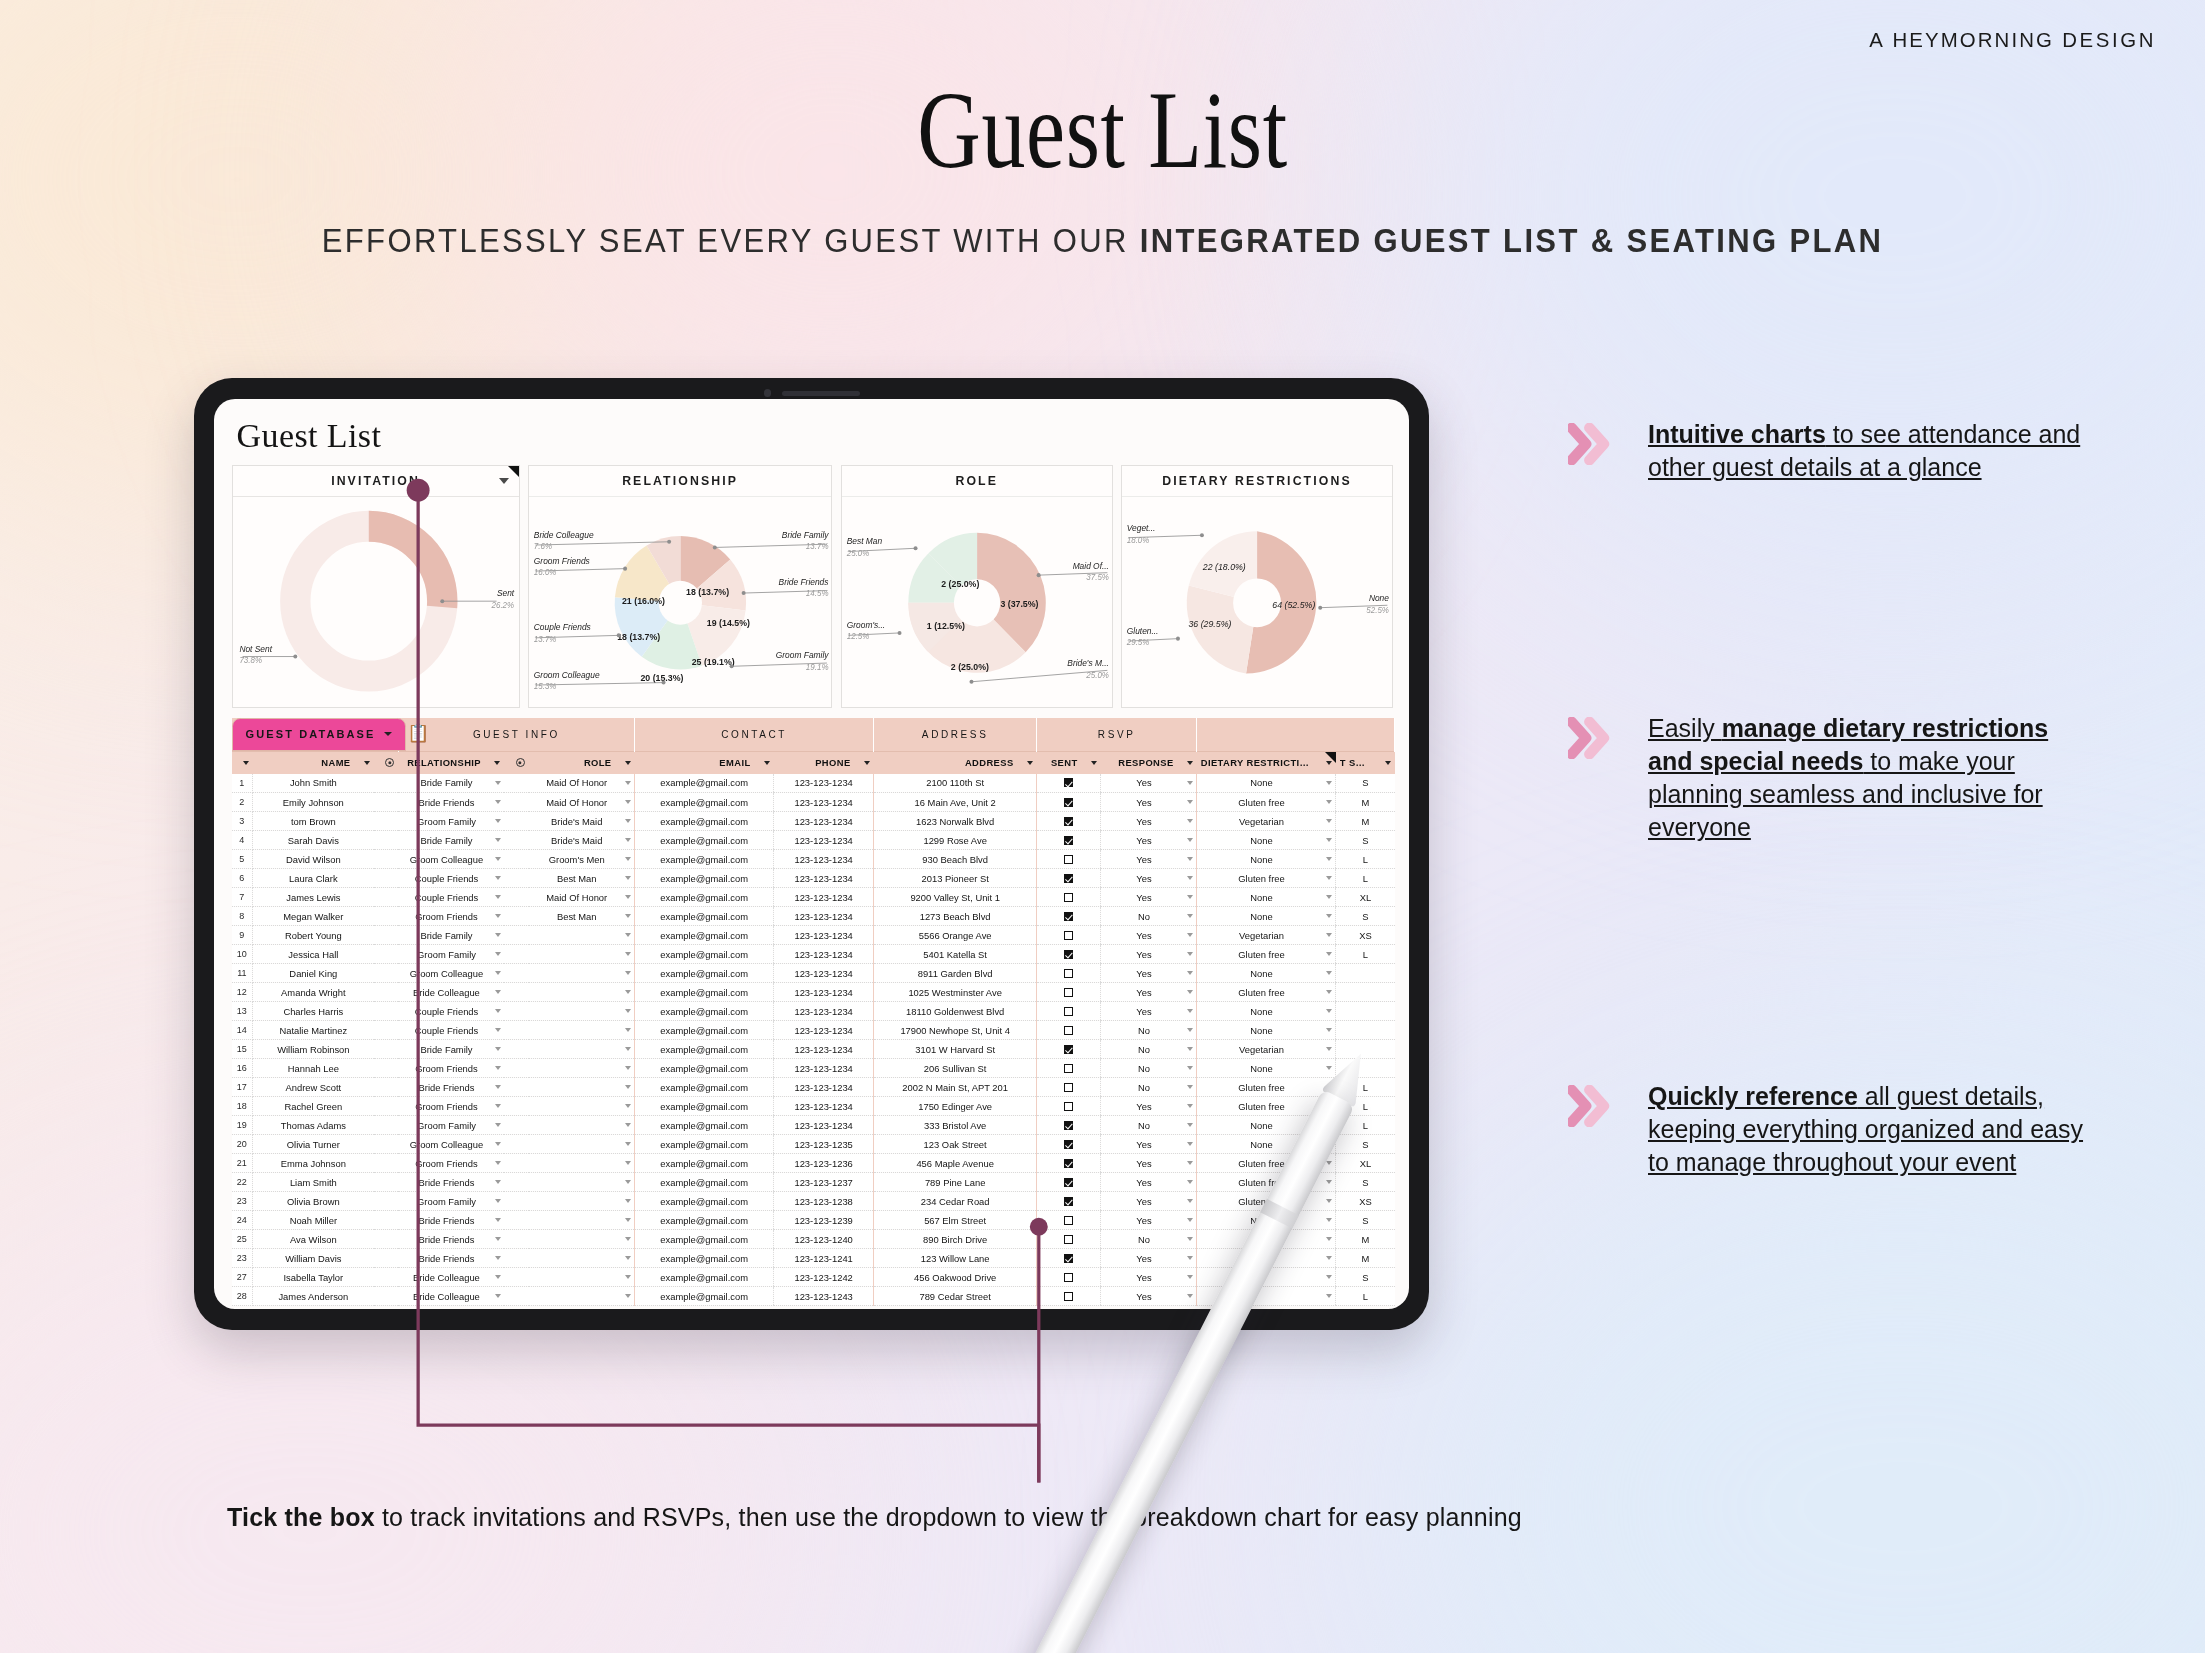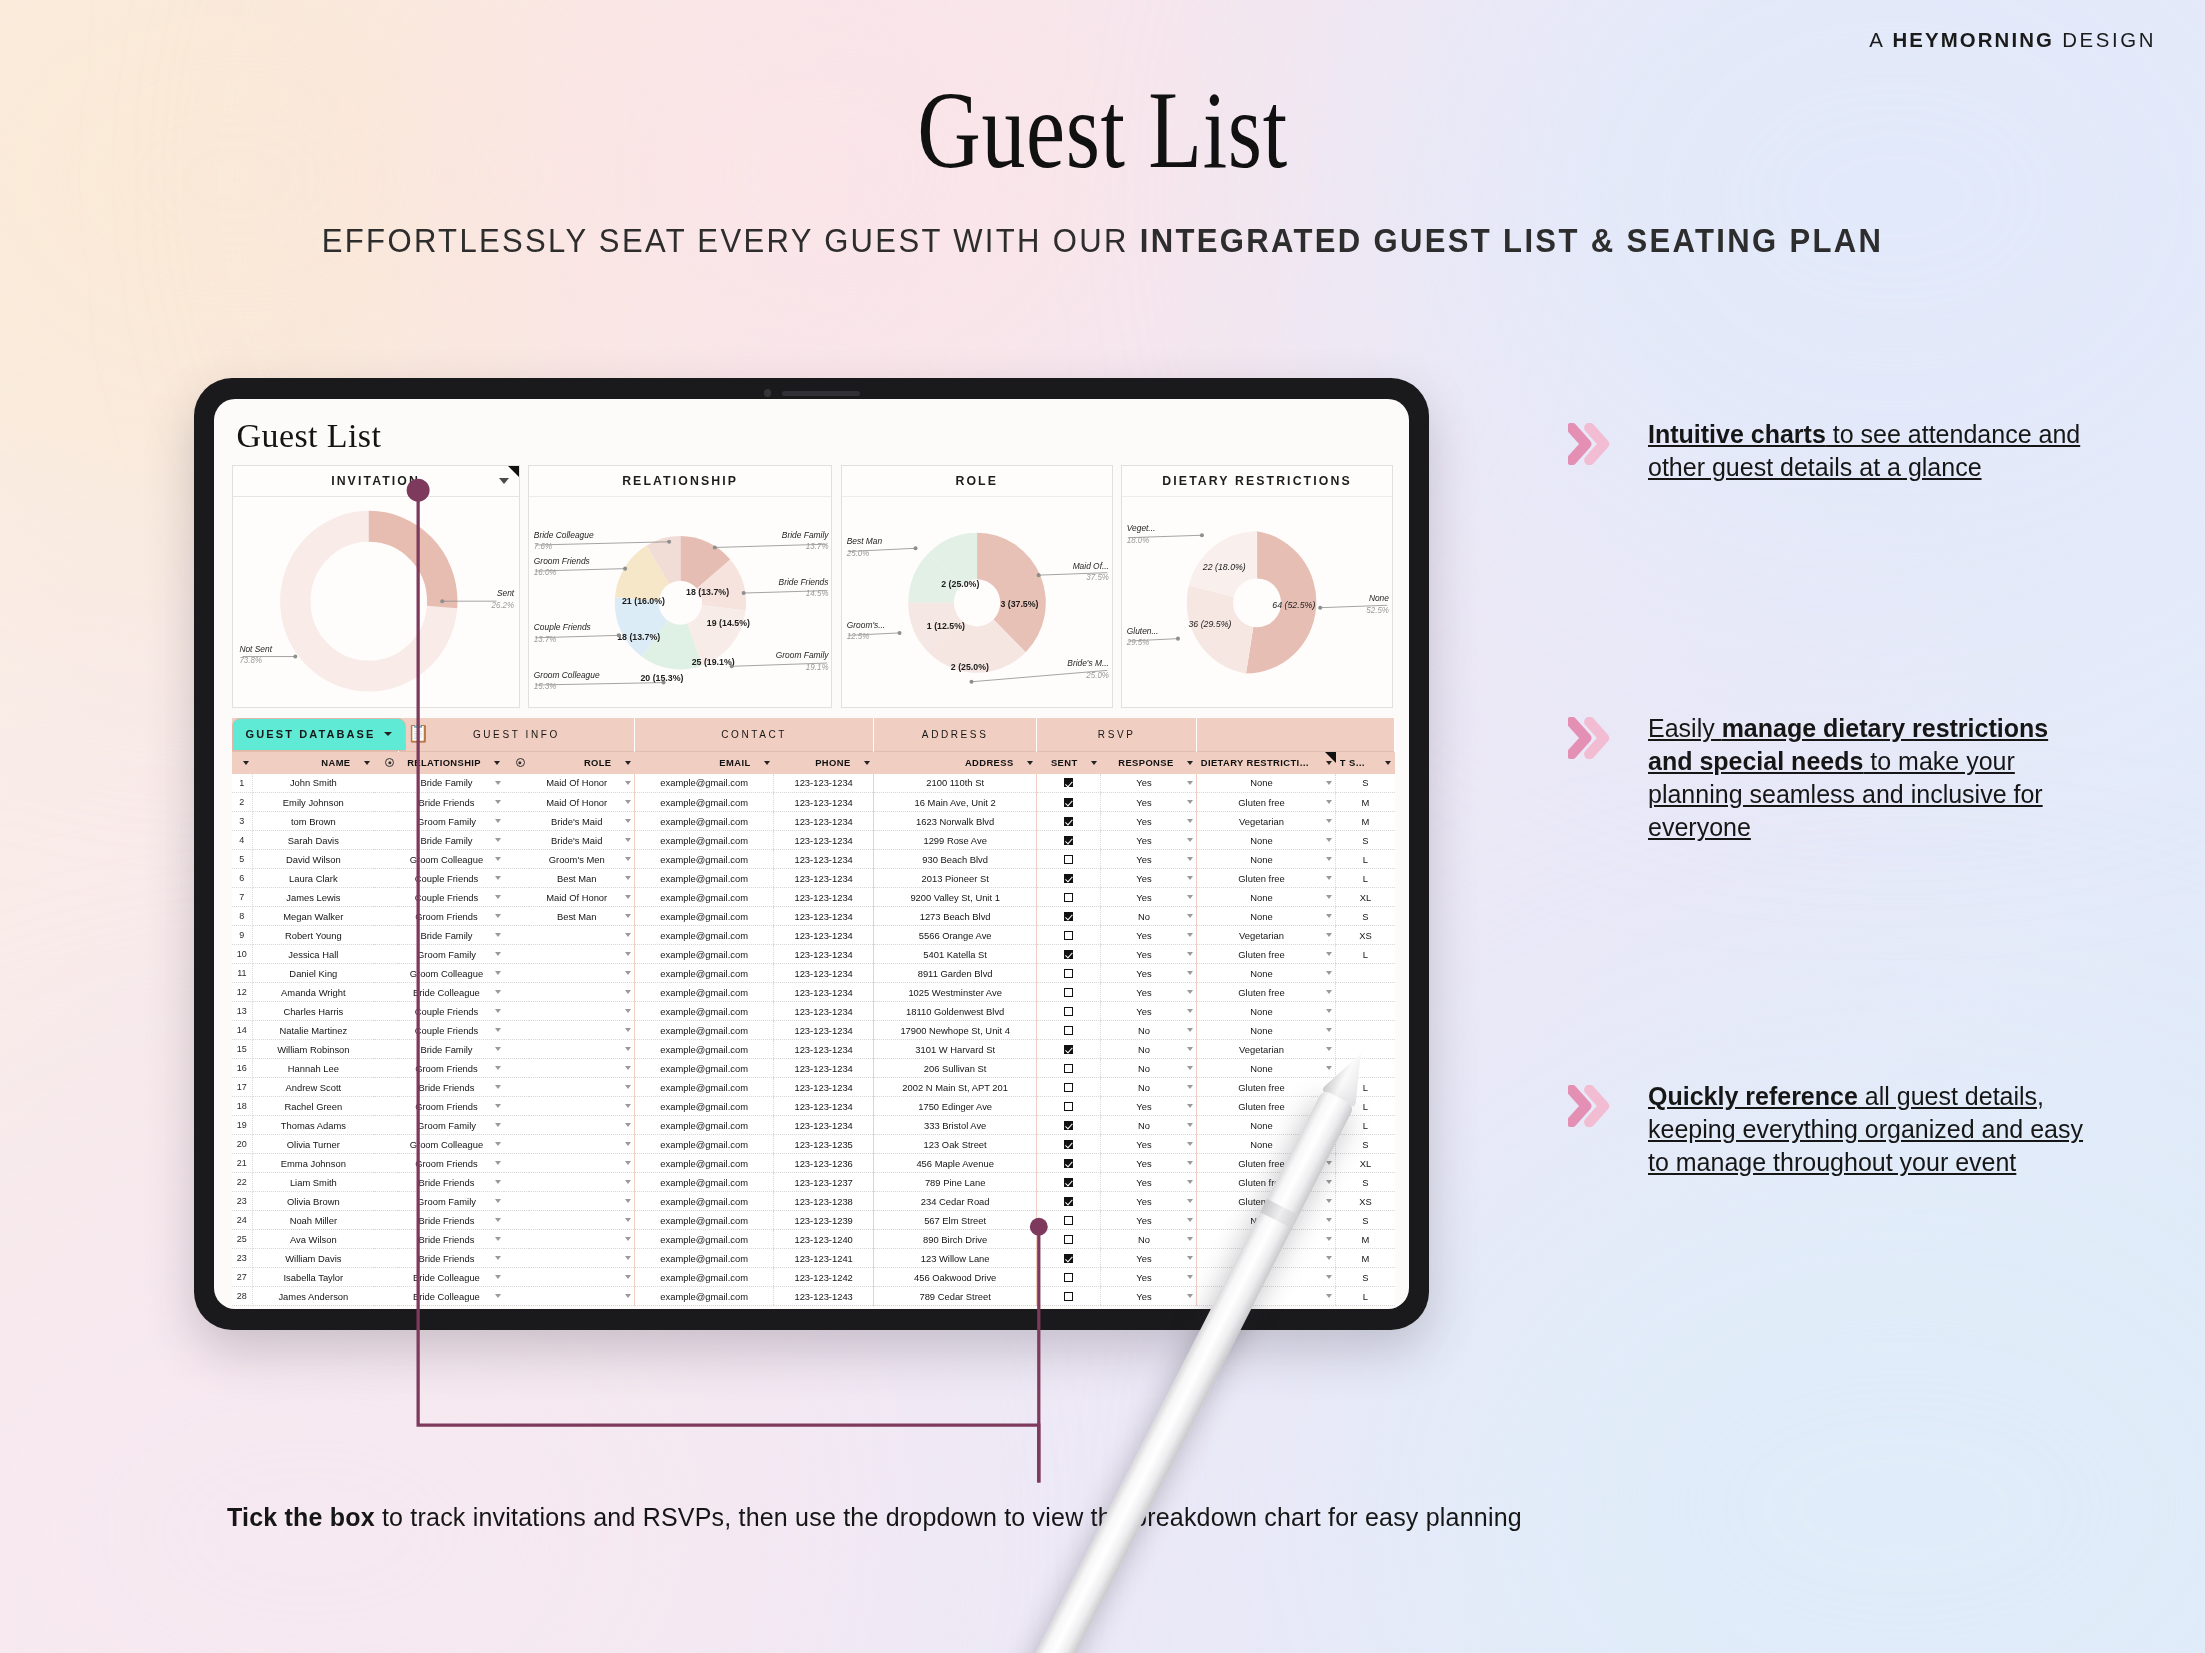--- a/index.html
+++ b/index.html
@@ -20,21 +20,21 @@
   .bloom.b5 { width: 1062px; height: 817px; right: -229px; bottom: -261px; background: rgba(223,236,248,.92); }
 
   .page { position: relative; width: 2205px; height: 1654px; }
 
   
   .brand {
     position: absolute; top: 29px; right: 49px;
     font-size: 20.4px; letter-spacing: 2.6px; color: #1b1b1b;
     font-weight: 400; white-space: nowrap;
   }
-  .brand b { font-weight: 700; letter-spacing: 2.1px; }
+  .brand b { font-weight: 400; letter-spacing: 2.1px; }
 
   .title {
     position: absolute; top: 75px; left: 0; width: 2205px;
     text-align: center;
     font-family: "Liberation Serif", serif;
     font-size: 110px; line-height: 1; color: #111;
     letter-spacing: 0.8px;
     transform: scaleX(.80); transform-origin: 50% 50%;
   }
   .subtitle {
@@ -104,21 +104,21 @@
   .lbl-name { font-size: 10.5px; font-style: italic; fill: #1e1e1e; }
   .lbl-pct  { font-size: 10px; font-style: italic; fill: #9a9a9a; }
   .slice-val { font-size: 11px; font-weight: 700; fill: #1c1c1c; }
   .slice-val.it { font-style: italic; font-weight: 400; }
 
   
   .grid-wrap { padding: 9.8px 16.3px 0 18px; position: relative; }
   .db-tab {
     position: absolute; left: 18px; top: 9.8px; z-index: 6;
     height: 33px; min-width: 170px; padding: 0 13px;
-    background: #5eead4; border: 0.8px solid #e0b6a8;
+    background: #ec4899; border: 0.8px solid #e0b6a8;
     border-radius: 8.2px 8.2px 0 0;
     display: flex; align-items: center; gap: 8.2px;
     font-size: 11px; letter-spacing: 2.1px; color: #171717; font-weight: 600;
   }
   .db-caret { width: 0; height: 0; border-left: 4.1px solid transparent;
     border-right: 4.1px solid transparent; border-top: 4.9px solid #222; }
   .tab-icon {
     position: absolute; left: 194px; top: 14.7px; z-index: 7;
     width: 21px; height: 23px; font-size: 18px; line-height: 23px; color: #111;
   }

